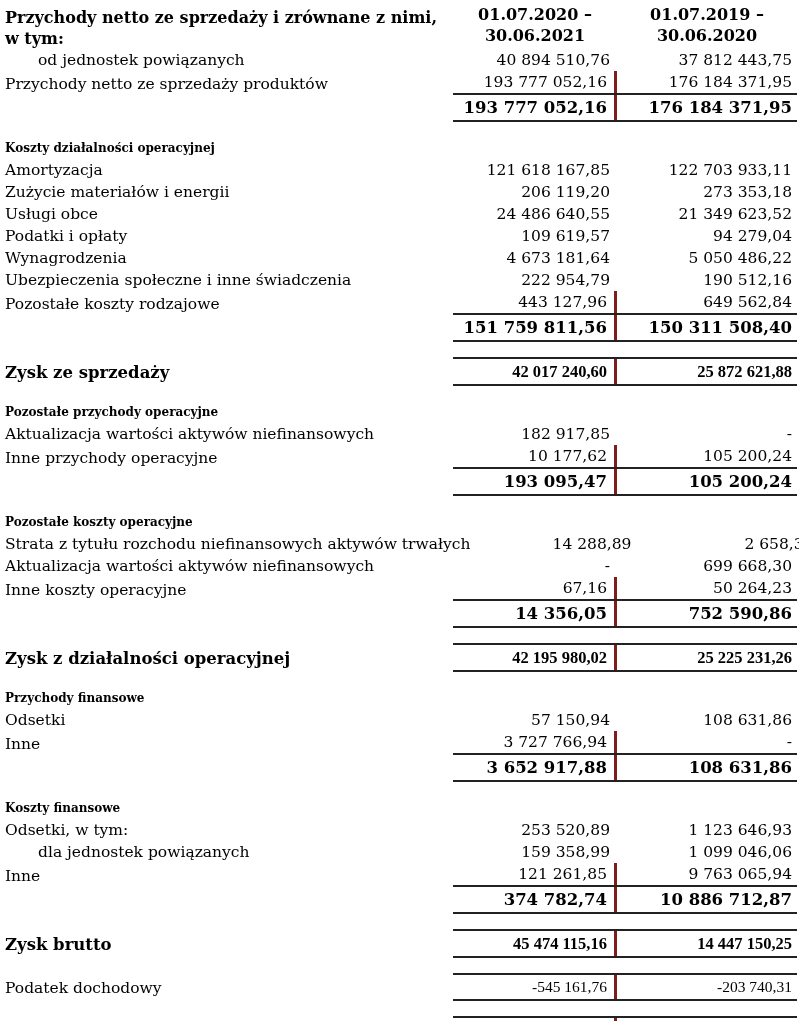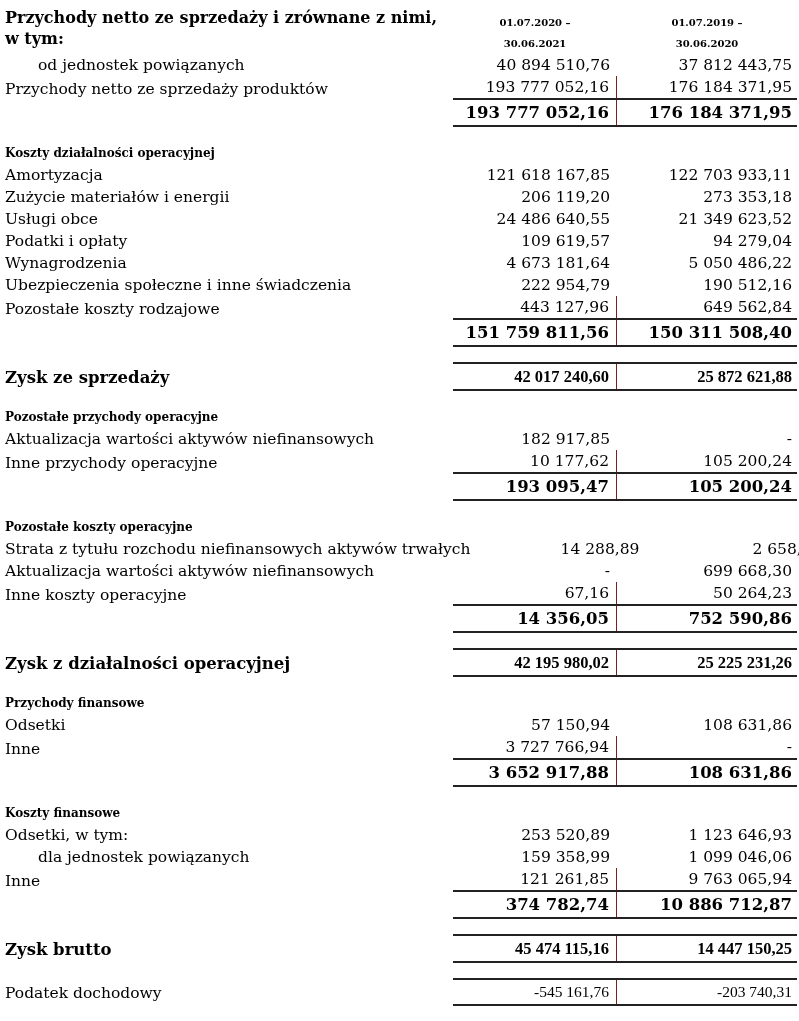--- a/index.html
+++ b/index.html
@@ -7,26 +7,26 @@
     width:799px; min-height:1021px;
     font-family:"DejaVu Serif", serif;
     color:#000;
   }
   .page { padding:3px 2px 6px 5px; box-sizing:border-box; width:799px; }
 
   
   .header-row { display:flex; align-items:flex-start; }
   .header-label { flex:1; font-weight:bold; font-size:16px; line-height:21px; padding-top:4px; }
   .header-dates { display:flex; width:344px; flex:none; }
-  .hd { text-align:center; font-weight:bold; font-size:10px; line-height:21px; padding-top:1px; box-sizing:border-box;margin-top:8px; }
+  .hd { text-align:center; font-weight:bold; font-size:16px; line-height:21px; padding-top:1px; box-sizing:border-box; }
   .hd1 { width:164px; }
   .hd2 { width:180px;text-align:center; }
 
   
-  .row { display:flex; align-items:flex-end;gap:8px; }
+  .row { display:flex; align-items:flex-end; }
   .label { flex:1; font-size:15.5px; line-height:22px; white-space:nowrap; padding-right:4px; }
   .label.indent { padding-left:33px; }
   .nums { display:flex; width:344px; flex:none; box-sizing:border-box;justify-content:space-between; }
   .cell { text-align:right; font-size:15.5px; line-height:22px; box-sizing:border-box; }
   .c1 { width:164px; padding-right:7px; }
   .c2 { width:180px; padding-right:5px; }
 
   .row.section .label { font-weight:bold; font-size:12px; }
 
   .row.underline .nums { border-bottom:2px solid #222; }
@@ -34,21 +34,21 @@
   .row.subtotal .nums { border-bottom:2px solid #222; }
   .row.subtotal .cell { font-weight:bold; font-size:16.5px; line-height:25px; }
 
   .row.grand .nums, .row.grand2 .nums { border-top:2px solid #222; border-bottom:2px solid #222;font-family:Liberation Serif, serif; }
   .row.grand .label { font-weight:bold; font-size:16.5px; line-height:27px; }
   .row.grand .cell { font-weight:bold; font-size:16.5px; line-height:25px; }
   .row.grand2 .label { line-height:26px; }
   .row.grand2 .cell { line-height:24px; }
 
   
-  .row.ruled .c1 { border-right:1px solid #7f1d1d; }
+  .row.ruled .c1 { border-right:3px solid #7f1d1d; }
 
   .spacer { height:15px; }
 </style>
 </head>
 <body>
 
 <div class="page">
 
   <div class="header-row">
     <div class="header-label">

